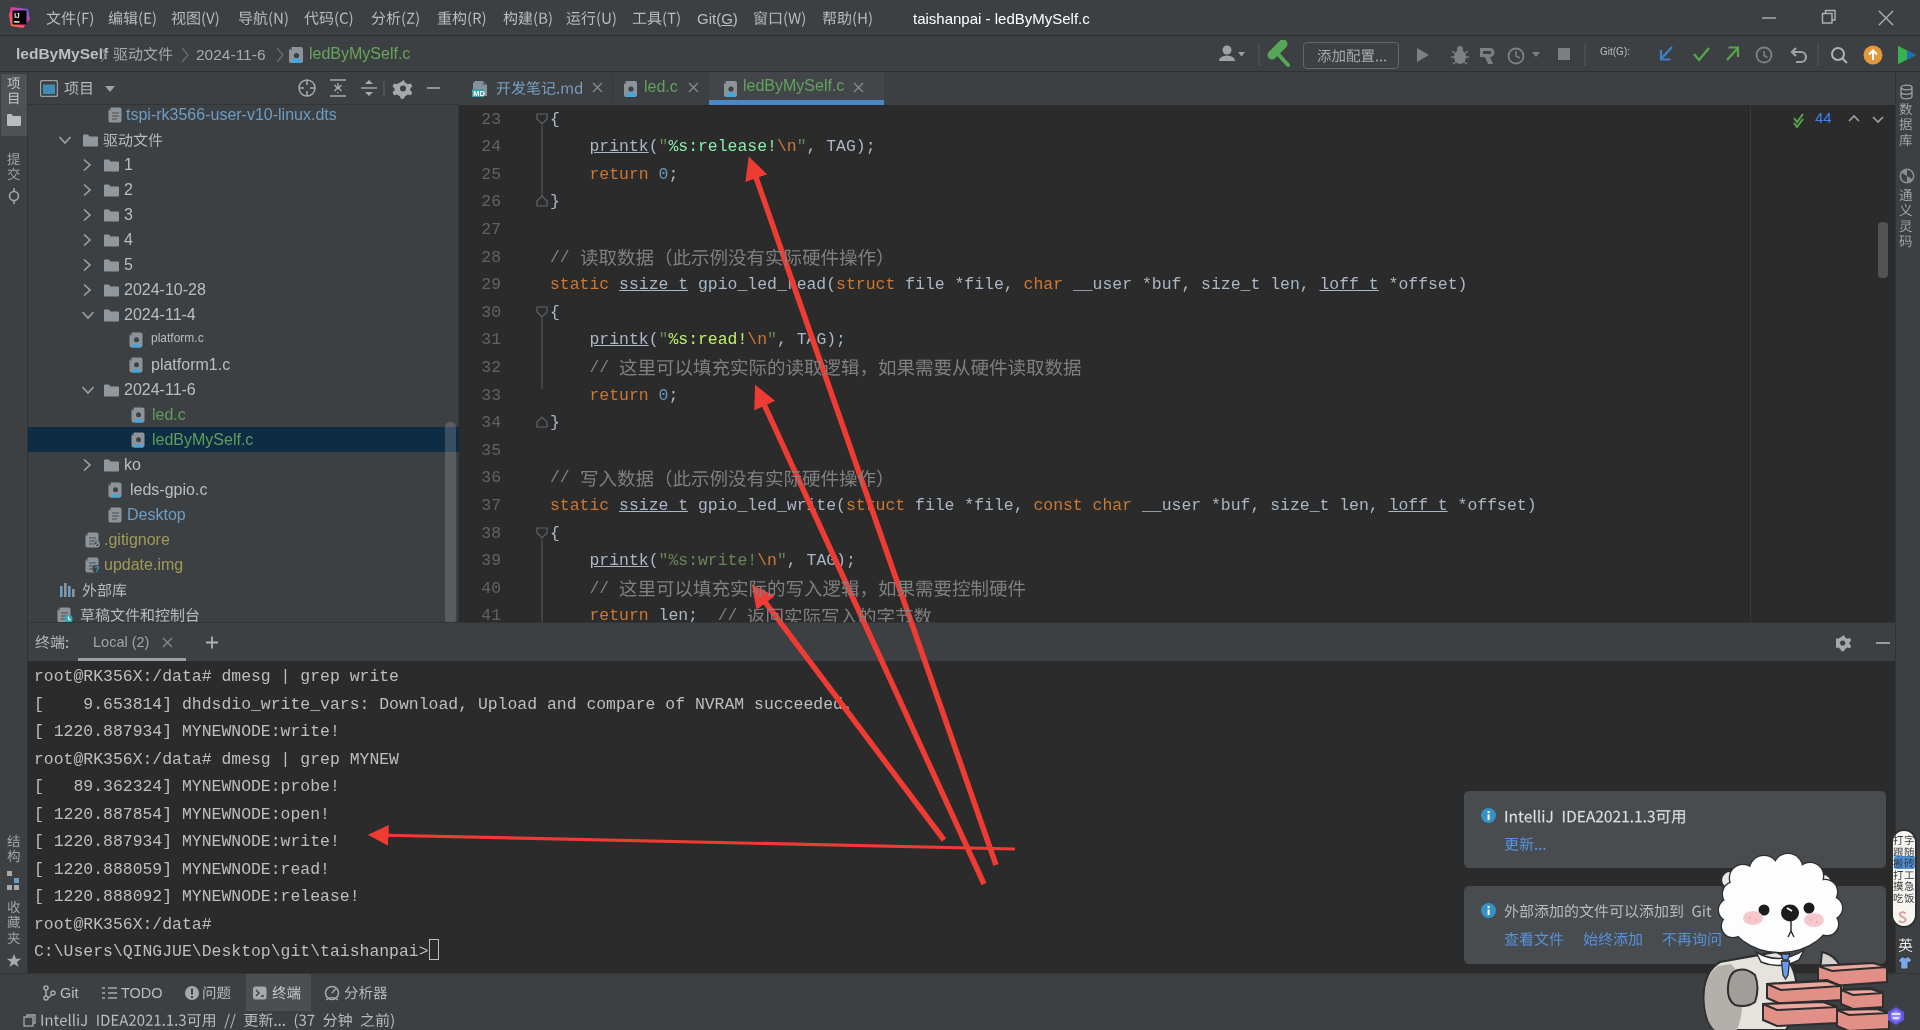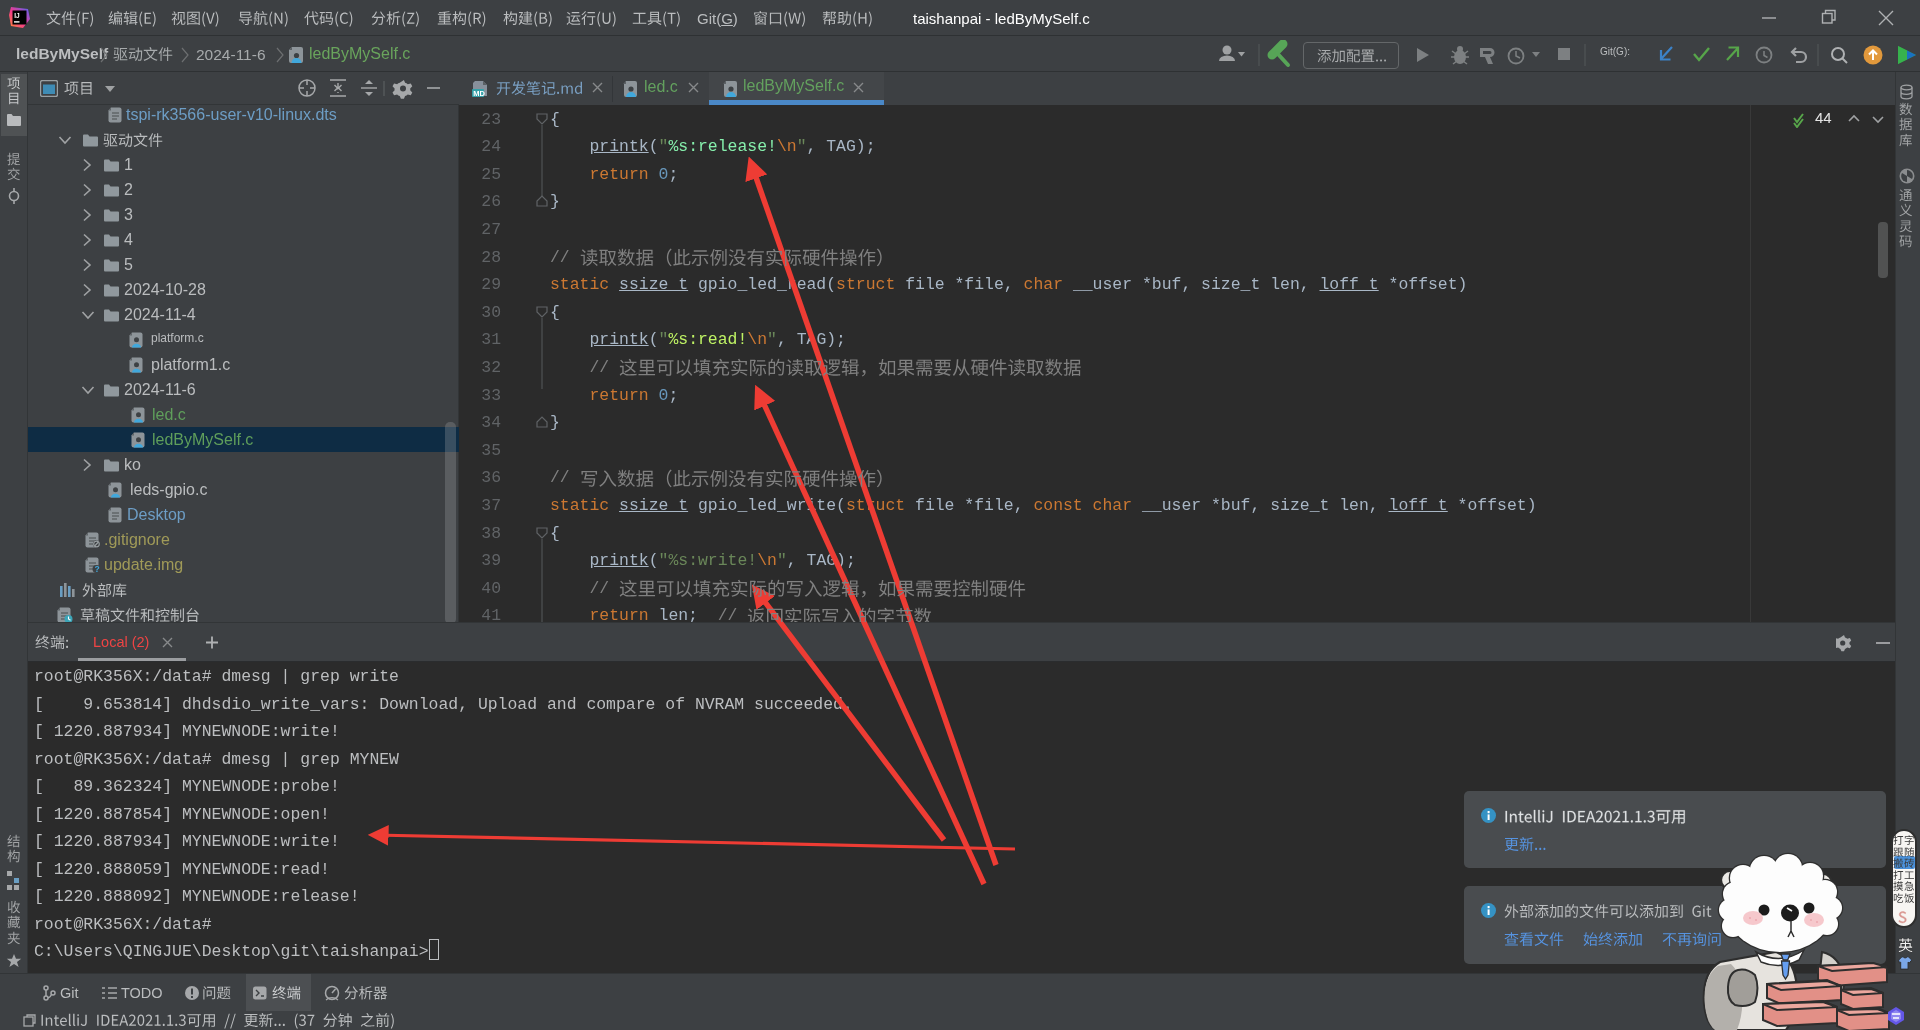--- a/index.html
+++ b/index.html
@@ -401,21 +401,21 @@
   <line x1="7" y1="434" x2="7" y2="517" stroke="#4f5254"></line>
   <path d="M2 9 h10 v5 l-5 5 l-5 -5 z"></path>
   <path d="M2 101 h10 v-5 l-5 -5 l-5 5 z"></path>
   <path d="M2 202 h10 v5 l-5 5 l-5 -5 z"></path>
   <path d="M2 322 h10 v-5 l-5 -5 l-5 5 z"></path>
   <path d="M2 423 h10 v5 l-5 5 l-5 -5 z"></path>
  </svg>
 
  <div class="abs" style="left:1419px;top:117px;width:10px;height:56px;background:rgba(160,163,165,0.33);border-radius:4px"></div>
 
- <div class="abs" style="left:1356px;top:4px;font-size:15px;color:#e5e5e5">44</div>
+ <div class="abs" style="left:1356px;top:4px;font-size:15px;color:#3b82f6">44</div>
  <svg class="abs" style="left:1334px;top:7px" width="100" height="16" fill="none">
   <g stroke="#57a54a" stroke-width="2">
         <path d="M1 6 l3 4 l6 -8"></path>
         <path d="M1 11 l3 4 l6 -8"></path>
       </g>
   <g stroke="#9fa1a3" stroke-width="1.6">
         <path d="M56 9 l5 -5 l5 5"></path>
         <path d="M80 5 l5 5 l5 -5"></path>
       </g>
  </svg>
@@ -431,21 +431,21 @@
     <path d="M8 2 a6 6 0 0 1 5 9 l-5 -3 z" fill="#3d4043"></path>
     <path d="M8 14 a6 6 0 0 1 -5 -9 l5 3 z" fill="#3d4043"></path>
 </svg>
 
 <div class="abs bar" style="left:28px;top:622px;width:1867px;height:40px;border-top:1px solid #323537;border-bottom:1px solid #2a2c2e"></div>
 <div class="abs" style="left:78px;top:658px;width:108px;height:3px;background:#9b9da0"></div>
 <svg class="abs" style="left:161px;top:635px" width="60" height="16" stroke="#87898b" stroke-width="1.4">
  <path d="M2 3 L11 12 M11 3 L2 12"></path>
  <path d="M45 7.5 h12 M51 1.5 v12" stroke="#afb1b3" stroke-width="1.8"></path>
 </svg>
-<div class="abs" style="left:93px;top:634px;font-size:14.5px;color:#ef4444">Local (2)</div>
+<div class="abs" style="left:93px;top:634px;font-size:14.5px;color:#a3a3a3">Local (2)</div>
 <div class="abs" style="left:28px;top:663px;width:1867px;height:310px;background:#2b2b2b;overflow:hidden"></div>
 <pre class="abs" style="left:34px;top:663px;font-size:16.45px;line-height:27.5px;color:#bcbec0">root@RK356X:/data# dmesg | grep write
 [    9.653814] dhdsdio_write_vars: Download, Upload and compare of NVRAM succeeded.
 [ 1220.887934] MYNEWNODE:write!
 root@RK356X:/data# dmesg | grep MYNEW
 [   89.362324] MYNEWNODE:probe!
 [ 1220.887854] MYNEWNODE:open!
 [ 1220.887934] MYNEWNODE:write!
 [ 1220.888059] MYNEWNODE:read!
 [ 1220.888092] MYNEWNODE:release!

